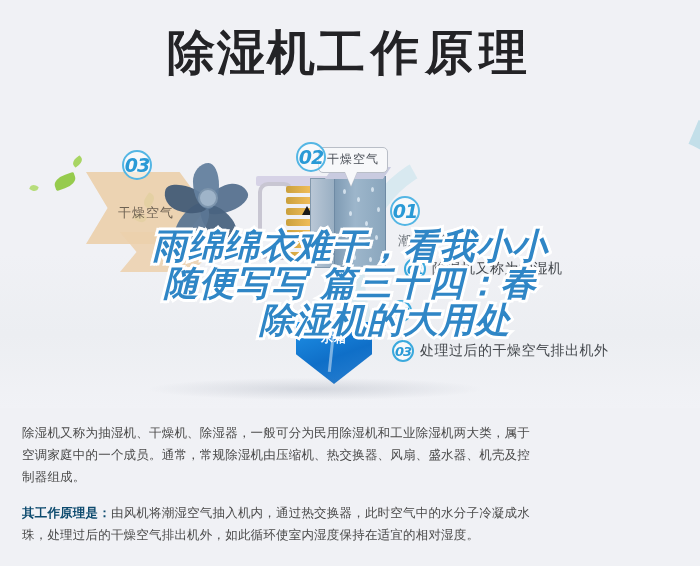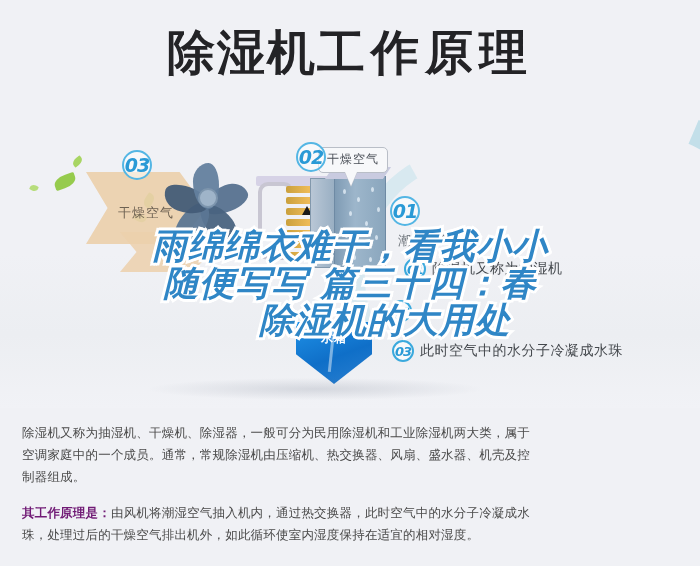--- a/index.html
+++ b/index.html
@@ -339,21 +339,21 @@
     padding: 14px 22px 0 22px;
   }
   #article p {
     margin: 0 0 14px 0;
     font-size: 12.5px;
     line-height: 22px;
     color: #4a4a4a;
     letter-spacing: .2px;
     text-align: left;
   }
-  #article p b { font-weight: bold; color: #701a75; margin-top: 48px; }
+  #article p b { font-weight: bold; color: #0c4a6e; margin-top: 48px; }
 </style>
 </head>
 <body>
 
 <div id="hero">
 
   <div class="swoosh"></div>
   <div class="swoosh2"></div>
 
   <div id="hero-title">
@@ -429,21 +429,21 @@
 
   <div class="desc d1">
     <span class="num">01</span>
     <span class="txt">除湿机又称为抽湿机</span>
   </div>
   <div class="desc d2">
     <span class="num">02</span>
   </div>
   <div class="desc d3">
     <span class="num">03</span>
-    <span class="txt">此时空气中的水分子冷凝成水珠</span>
+    <span class="txt">处理过后的干燥空气排出机外</span>
   </div>
 
   <div id="overlay">
     <span class="ln l2">雨绵绵衣难干，看我小小</span>
     <span class="ln l1">随便写写 篇三十四：春</span>
     <span class="ln l3">除湿机的大用处</span>
   </div>
 </div>
 
 <div id="article">

